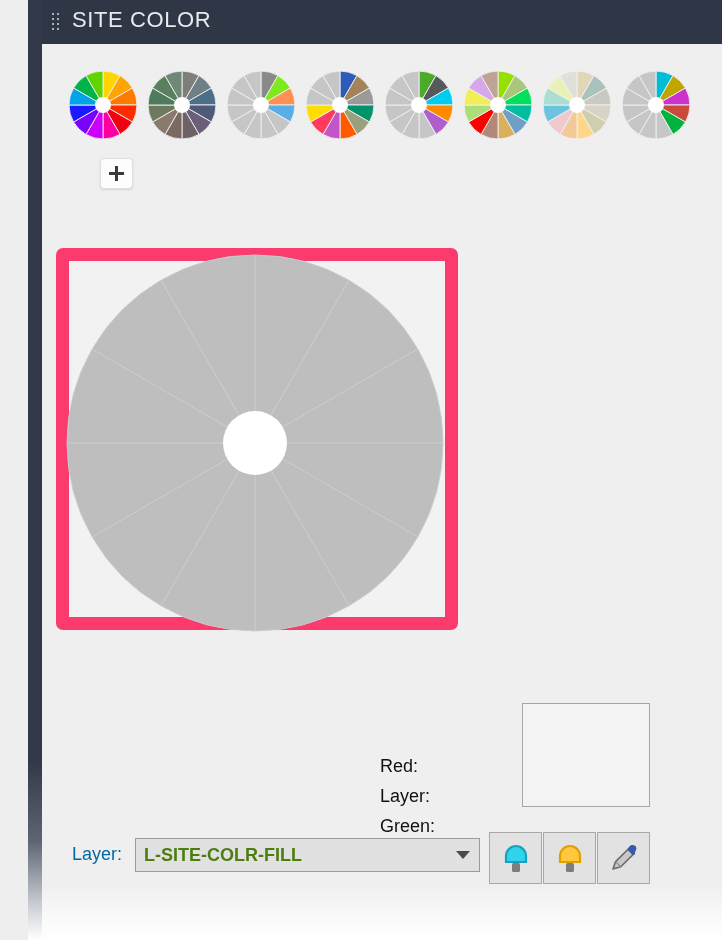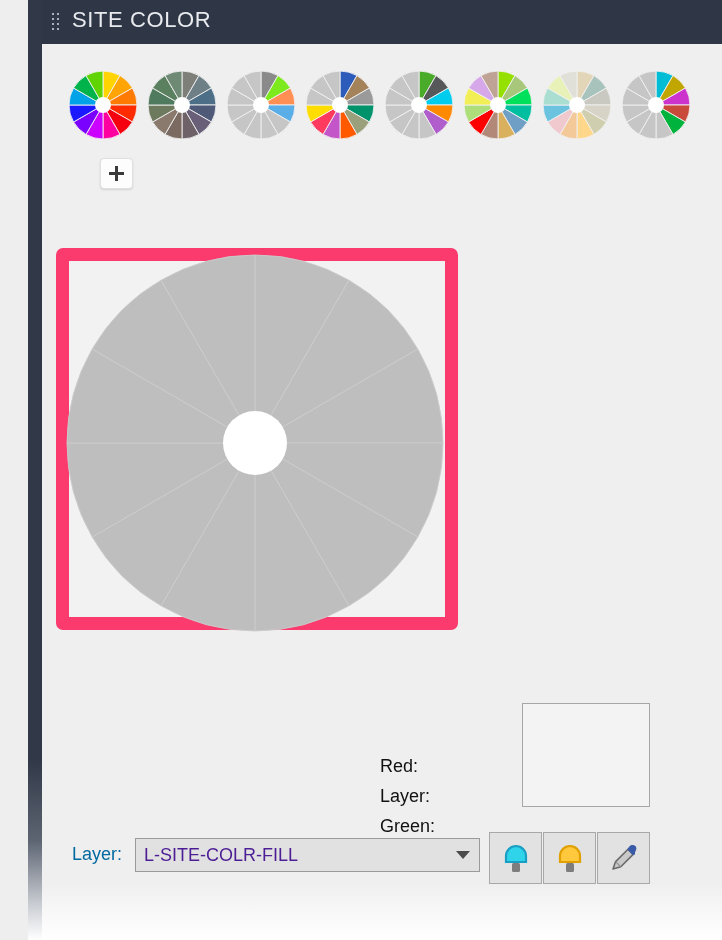--- a/index.html
+++ b/index.html
@@ -108,21 +108,21 @@
   
   .layer-label{
     position:absolute;left:44px;top:844px;font-size:18px;color:#0369a1;
   }
   .layer-select{
     position:absolute;left:107px;top:838px;width:345px;height:34px;
     background:#e1e1e1;border:1px solid #9a9a9a;box-sizing:border-box;
     cursor:pointer;
   }
   .layer-select .sel-text{
-    position:absolute;left:8px;top:6px;font-size:18px;color:#4c1d95;
+    position:absolute;left:8px;top:6px;font-size:18px;color:#4d7c0f;font-weight:bold;
   }
   .layer-select .caret{
     position:absolute;right:10px;top:12px;width:13px;height:8px;
   }
   .layer-select .caret:before{
     content:"";position:absolute;left:0;top:0;
     border-left:7px solid transparent;border-right:7px solid transparent;
     border-top:8px solid #4a4a4a;
   }
 

